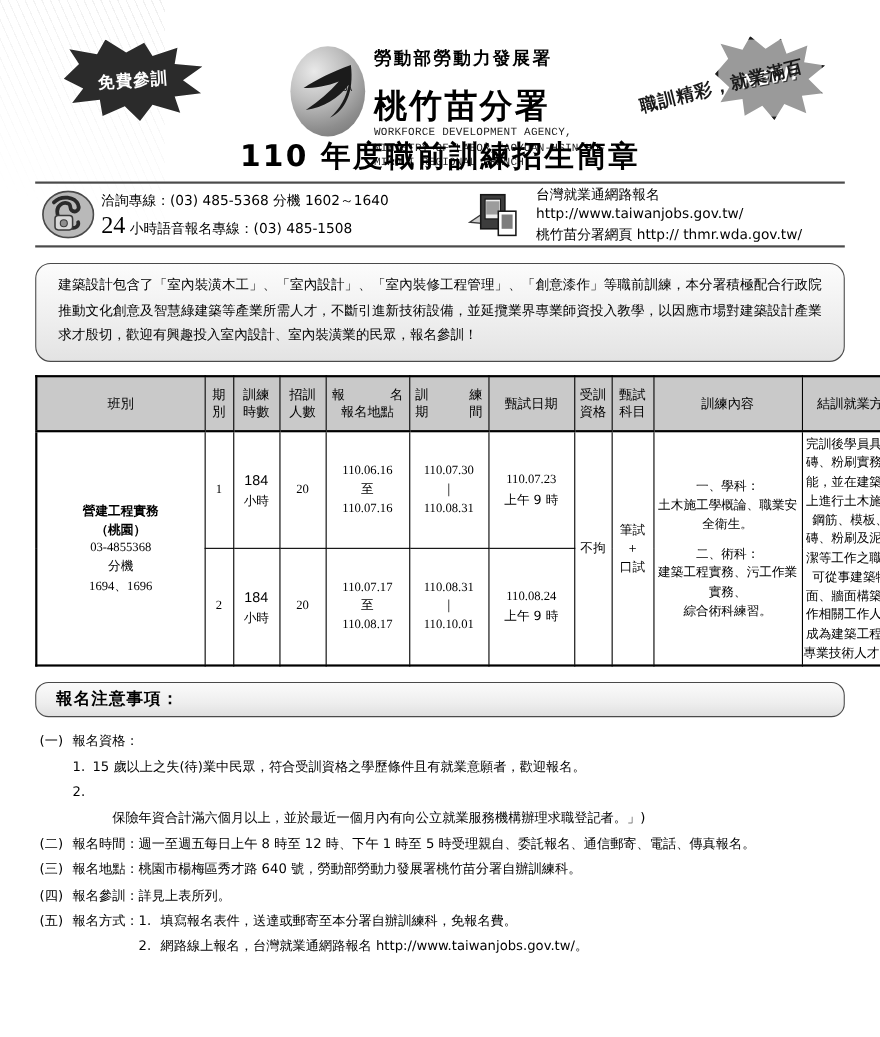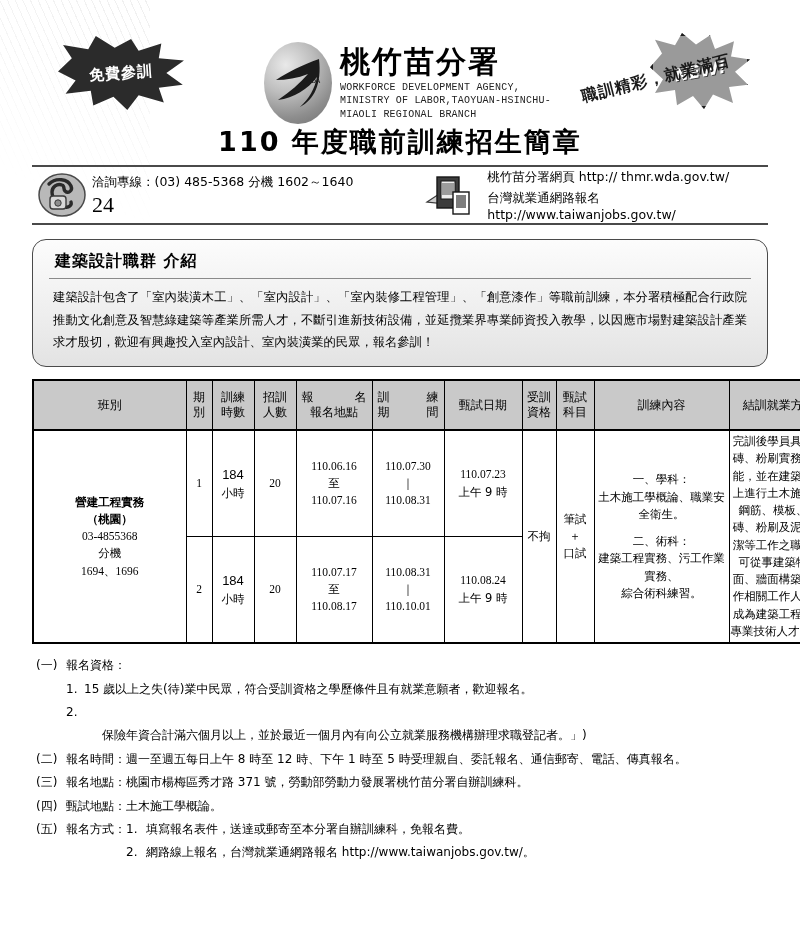--- a/index.html
+++ b/index.html
@@ -118,21 +118,21 @@
     font-size: 16px;
     font-weight: bold;
     letter-spacing: 2px;
     line-height: 1.1;
   }
   .logo-line2 {
     font-size: 30px;
     font-weight: bold;
     letter-spacing: 2px;
     line-height: 1.12;
-    margin-top: 1px;
+    margin-top: 18px;
   }
   .logo-en {
     font-size: 10px;
     line-height: 1.35;
     letter-spacing: .2px;
     font-family: Liberation Mono, monospace;
     margin-top: 2px;
     color: #222;
   }
   .main-title {
@@ -302,20 +302,21 @@
     <div class="slogan">職訓精彩，就業滿百</div>
 
     <div class="logo-block">
       <div class="logo-mark">
         <svg class="swoosh" viewBox="0 0 52 54">
           <path d="M47 3 C30 9 16 16 4 24 C14 24 26 22 36 18 C28 27 18 36 6 44 C22 42 36 33 45 21 C43 32 37 43 28 51 C42 44 50 28 47 3 Z" fill="#1b1b1b"></path>
           <text x="34" y="27" font-size="6" fill="#1b1b1b" font-family="Liberation Sans, sans-serif" font-weight="bold">WDA</text>
         </svg>
       </div>
       <div class="logo-text">
+        <div class="logo-line1">勞動部勞動力發展署</div>
         <div class="logo-line2">桃竹苗分署</div>
         <div class="logo-en">
           <div>WORKFORCE DEVELOPMENT AGENCY,</div>
           <div>MINISTRY OF LABOR,TAOYUAN-HSINCHU-</div>
           <div>MIAOLI REGIONAL BRANCH</div>
         </div>
       </div>
     </div>
 
     <div class="main-title">110 年度職前訓練招生簡章</div>
@@ -326,40 +327,40 @@
       <ellipse cx="24" cy="22" rx="23" ry="21" fill="#b9b9b9" stroke="#4a4a4a" stroke-width="1.5"></ellipse>
       <path d="M11 11 C18 4 30 6 33 13 C35 18 30 21 27 18 C25 16 27 13 24 12 C19 10 14 14 14 19 C14 26 20 33 27 34 C31 35 34 32 33 29" fill="none" stroke="#2a2a2a" stroke-width="3.4" stroke-linecap="round"></path>
       <rect x="12" y="23" width="16" height="13" rx="3" fill="#d8d8d8" stroke="#3a3a3a" stroke-width="1.4"></rect>
       <circle cx="20" cy="30" r="3.2" fill="#8d8d8d" stroke="#3a3a3a" stroke-width="1"></circle>
     </svg>
 
     <div class="contact-left">
       <div class="c-row c-row1">洽詢專線：(03) 485-5368  分機 1602～1640</div>
       <div class="c-row">
         <span class="big24">24</span>
+        <span class="c-row2">小時語音報名專線：(03) 485-1508</span>
       </div>
     </div>
 
     <svg class="pc-icon" viewBox="0 0 56 46">
       <polygon points="4,30 16,22 34,22 24,32" fill="#cfcfcf" stroke="#3a3a3a" stroke-width="1.2"></polygon>
       <rect x="14" y="5" width="22" height="31" fill="#3c3c3c" stroke="#161616" stroke-width="1.4"></rect>
       <rect x="18" y="9" width="14" height="18" fill="#ededed" stroke="#161616" stroke-width="1"></rect>
       <rect x="19" y="11" width="12" height="12" fill="#9c9c9c"></rect>
       <rect x="30" y="20" width="16" height="22" fill="#ffffff" stroke="#161616" stroke-width="1.4"></rect>
       <rect x="33" y="23" width="10" height="13" fill="#7d7d7d"></rect>
     </svg>
 
     <div class="contact-right">
+      <div>台灣就業通網路報名 http://www.taiwanjobs.gov.tw/</div>
       <div>桃竹苗分署網頁 http:// thmr.wda.gov.tw/</div>
-      <div>台灣就業通網路報名 http://www.taiwanjobs.gov.tw/</div>
     </div>
   </div>
 
   <div class="panel">
-    <div class="panel-title">建築設計職群  介紹</div>
     <div class="panel-body">建築設計包含了「室內裝潢木工」、「室內設計」、「室內裝修工程管理」、「創意漆作」等職前訓練，本分署積極配合行政院推動文化創意及智慧綠建築等產業所需人才，不斷引進新技術設備，並延攬業界專業師資投入教學，以因應市場對建築設計產業求才殷切，歡迎有興趣投入室內設計、室內裝潢業的民眾，報名參訓！</div>
   </div>
 
   <div class="tbl-wrap">
     <table class="course">
       <colgroup>
         <col style="width:153px">
           <col style="width:26px">
           <col style="width:42px">
         <col style="width:42px">
@@ -494,20 +495,21 @@
           </td>
           <td class="dates">
             <div>110.08.24</div>
             <div style="font-family:&quot;DejaVu Sans&quot;,sans-serif">上午 9 時</div>
           </td>
         </tr>
       </tbody>
     </table>
   </div>
 
+  <div class="notice-head">報名注意事項：</div>
 
   <div class="notice-body">
 
     <div class="n-item">
       <span class="n-marker">(一)</span>
       <span class="n-text">報名資格：</span>
     </div>
 
     <div class="sub">
       <div class="sub-item">
@@ -522,26 +524,26 @@
       </div>
     </div>
 
     <div class="n-item">
       <span class="n-marker">(二)</span>
       <span class="n-text">報名時間：週一至週五每日上午 8 時至 12 時、下午 1 時至 5 時受理親自、委託報名、通信郵寄、電話、傳真報名。</span>
     </div>
 
     <div class="n-item">
       <span class="n-marker">(三)</span>
-      <span class="n-text">報名地點：桃園市楊梅區秀才路 371 號，勞動部勞動力發展署桃竹苗分署自辦訓練科。</span>
+      <span class="n-text">報名地點：桃園市楊梅區秀才路 640 號，勞動部勞動力發展署桃竹苗分署自辦訓練科。</span>
     </div>
 
     <div class="n-item">
       <span class="n-marker">(四)</span>
-      <span class="n-text">甄試地點：土木施工學概論。</span>
+      <span class="n-text">報名參訓：詳見上表所列。</span>
     </div>
 
     <div class="n-item">
       <span class="n-marker">(五)</span>
       <span class="way-grid n-text">
         <span class="way-label">報名方式：</span>
         <span class="way-list">
           <span class="way-row">
             <span class="way-num">1.</span>
             <span>填寫報名表件，送達或郵寄至本分署自辦訓練科，免報名費。</span>

